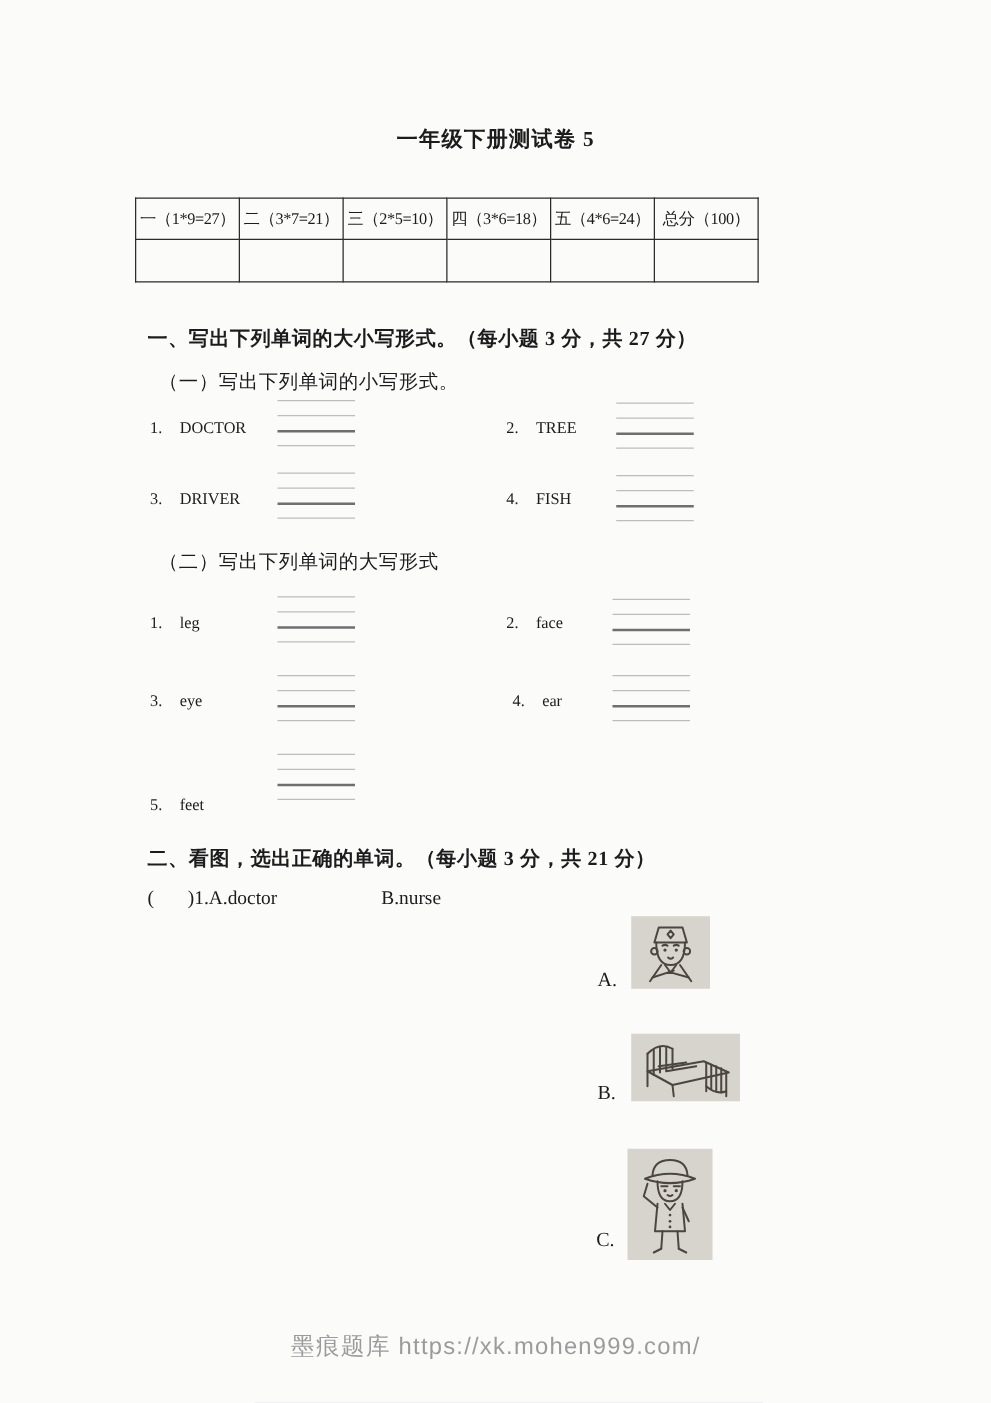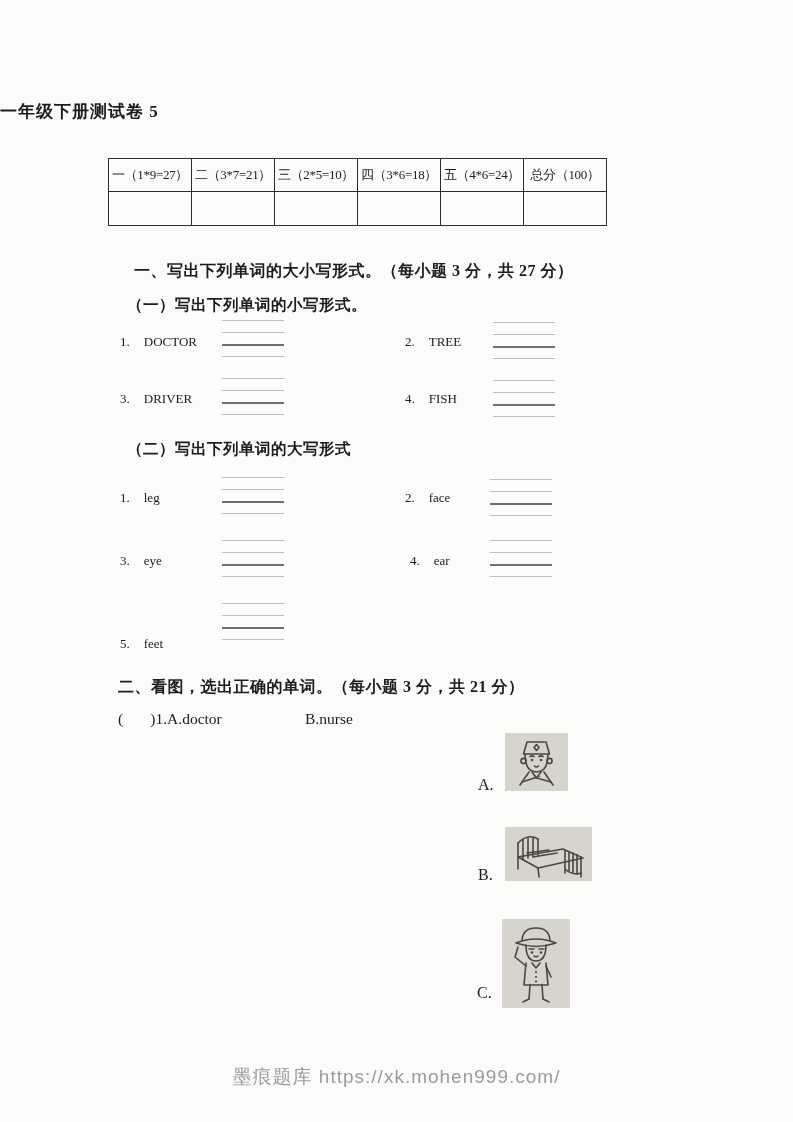--- a/index.html
+++ b/index.html
@@ -7,35 +7,35 @@
     position:relative;
     width:793px;height:1122px;
     margin:0 auto;
     background:#fbfbfa;
     font-family:"Liberation Serif","DejaVu Serif",serif;
     color:#1c1c1c;
     overflow:hidden;
   }
   .title{
     position:absolute;top:100px;left:0;width:100%;
-    font-size:17px;font-weight:bold;letter-spacing:1px;
+    text-align:center;font-size:17px;font-weight:bold;letter-spacing:1px;
   }
   table.score-table{
     position:absolute;left:108px;top:158px;
     border-collapse:collapse;table-layout:fixed;
   }
   table.score-table td{
     width:80px;border:1.6px solid #2b2b2b;
     text-align:center;vertical-align:middle;
     font-size:13px;letter-spacing:-0.3px;white-space:nowrap;overflow:hidden;
   }
   table.score-table tr.hdr td{height:30px;}
   table.score-table tr.blank td{height:31px;}
   .heading-1{position:absolute;font-size:16px;font-weight:bold;letter-spacing:0.5px;}
-  .heading-2{position:absolute;font-size:15.5px;font-weight:bold;letter-spacing:0.5px;}
+  .heading-2{position:absolute;font-size:15.5px;font-weight:normal;letter-spacing:0.5px;}
   .word-item{position:absolute;font-size:13px;white-space:nowrap;}
   .word-item .word{margin-left:14px;}
   .writing-lines{position:absolute;width:62px;}
   .writing-lines i{display:block;height:1px;background:#bdbdbd;margin-bottom:11px;}
   .writing-lines i:nth-child(3){height:2px;background:#6f6f6f;margin-bottom:10px;}
   .writing-lines i:last-child{margin-bottom:0;}
   .q-row{position:absolute;left:118px;width:420px;font-size:15.5px;white-space:nowrap;}
   .q-row .option-b{position:absolute;left:187px;top:0;text-align:center;}
   .figure{position:absolute;}
   .figure .fig-label{position:absolute;font-size:16px;}
@@ -71,21 +71,21 @@
         <td></td>
         <td></td>
         <td></td>
         <td></td>
         <td></td>
         <td></td>
       </tr>
     </tbody>
   </table>
 
-  <div class="heading-1" style="left:134px;top:261px">一、写出下列单词的大小写形式。（每小题 3 分，共 27 分）</div>
+  <div class="heading-1" style="left:118px;top:261px">一、写出下列单词的大小写形式。（每小题 3 分，共 27 分）</div>
   <div class="heading-2" style="left:127px;top:295px">（一）写出下列单词的小写形式。</div>
 
   <div class="word-item" style="left:120px;top:334px">
     <span class="num">1.</span><span class="word">DOCTOR</span>
   </div>
   <div class="writing-lines" style="left:222px;top:320px">
       <i></i>
       <i></i>
       <i></i>
       <i></i>

